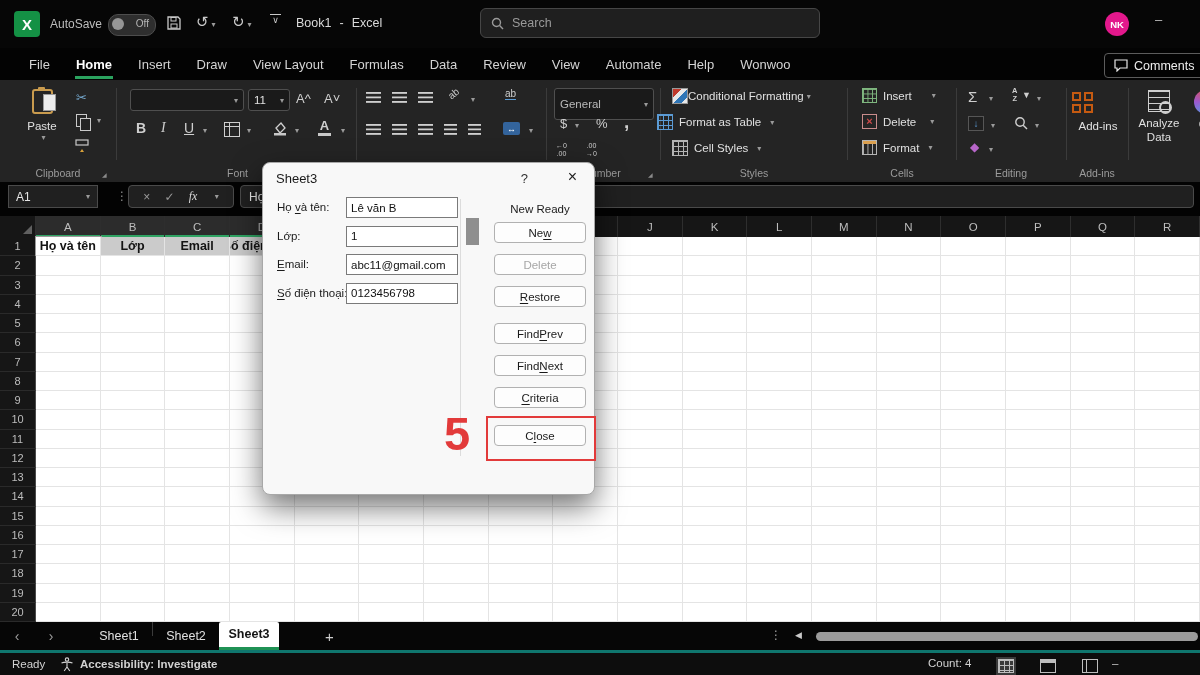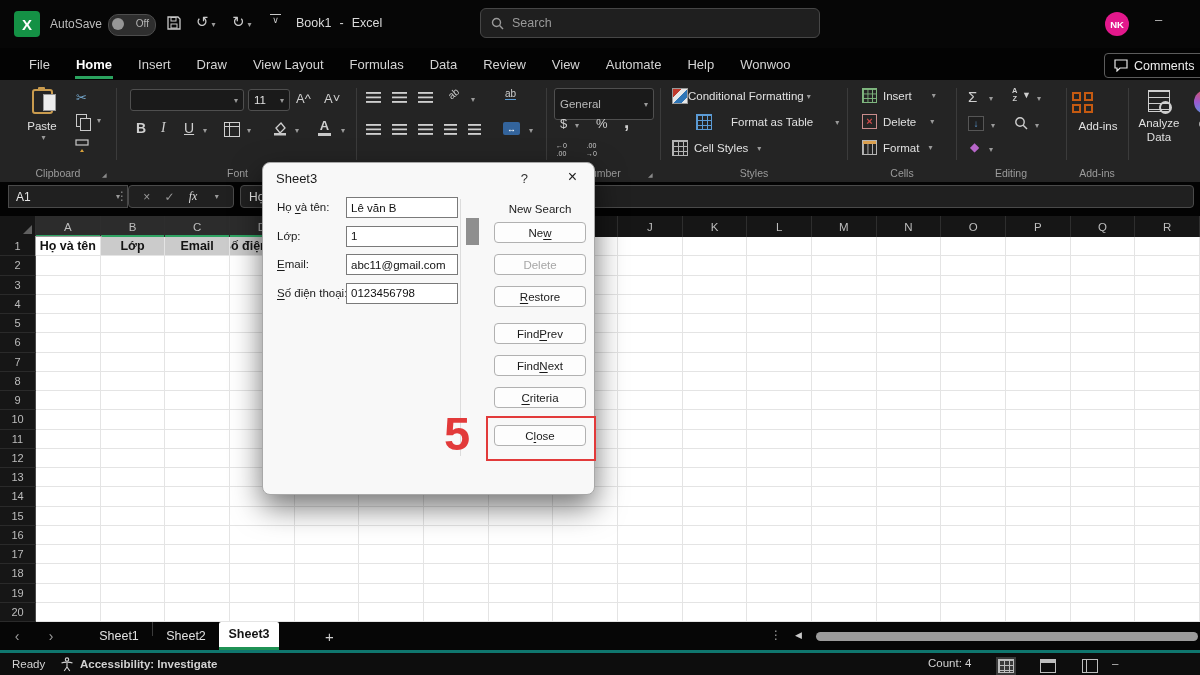--- a/index.html
+++ b/index.html
@@ -80,21 +80,21 @@
   .analyze-ic{width:20px;height:20px;border:1px solid #cfcfcf;margin:0 auto 4px;position:relative;
               background:linear-gradient(#cfcfcf 1px,transparent 1px) 0 0/6px 6px}
   .analyze-ic::after{content:"";position:absolute;right:-3px;bottom:-3px;width:9px;height:9px;border:2px solid #cfcfcf;border-radius:50%}
   .copilot-ic{width:24px;height:24px;border-radius:50%;margin:0 auto 3px;
               background:conic-gradient(#e05252,#f2a33c,#4f9de0,#9b59d0,#e05252)}
   .mini2{display:inline-block;font-size:7px;line-height:1.15;color:#cfcfcf;text-align:center}
   .az{display:inline-block;font-size:7.5px;line-height:1.1;color:#cfcfcf;font-weight:bold;text-align:center}
 
   
   #formularow{left:0;top:184px;width:1200px;height:28px}
-  .namebox{left:8px;top:1px;width:120px;height:23px;background:#202020;border:1px solid #4a4a4a;border-radius:0;
+  .namebox{left:8px;top:1px;width:90px;height:23px;background:#202020;border:1px solid #4a4a4a;border-radius:0;
            display:flex;align-items:center;justify-content:space-between;padding:0 7px;box-sizing:border-box;font-size:12px}
   .fxbox{left:128px;top:1px;width:106px;height:23px;background:#202020;border:1px solid #4a4a4a;border-radius:4px;
          display:flex;align-items:center;justify-content:space-evenly;box-sizing:border-box;font-size:12px}
   .fbar{left:240px;top:1px;right:6px;width:954px;height:23px;background:#202020;border:1px solid #4a4a4a;border-radius:4px;
         display:flex;align-items:center;padding:0 8px;box-sizing:border-box;font-size:12px;color:#eaeaea;overflow:hidden}
 
   
   #colheads{left:0;top:216px;width:1200px;height:21px;display:grid;grid-template-columns:36px repeat(18,1fr);
             background:#161616;font-size:11.5px;color:#bdbdbd}
   .colhead{display:flex;align-items:center;justify-content:center;border-right:1px solid #2e2e2e;box-sizing:border-box}
@@ -296,21 +296,21 @@
     <span>.00</span><br><span>→0</span>
   </span>
   <div class="glabel" style="left:548px;width:108px">Number</div>
   <span class="launcher" style="left:648px">◢</span>
 
   <div class="abs flex" style="left:672px;top:8px;gap:0">
     <span class="cf-ic"></span>
     <span class="rbtxt">Conditional Formatting</span>
       <span class="dd">▾</span>
   </div>
-  <div class="abs flex" style="left:696px;top:34px;gap:19px">
+  <div class="abs flex" style="left:657px;top:34px;gap:6px">
     <span class="fat-ic"></span>
     <span class="rbtxt">Format as Table</span>
       <span class="dd">▾</span>
   </div>
   <div class="abs flex" style="left:672px;top:60px;gap:6px">
     <span class="cs-ic"></span>
     <span class="rbtxt">Cell Styles</span>
       <span class="dd">▾</span>
   </div>
   <div class="glabel" style="left:663px;width:182px">Styles</div>
@@ -809,21 +809,21 @@
         <label><span></span><span class="acc">E</span><span>mail:</span></label>
         <input class="dlg-input" type="text" value="abc11@gmail.com" style="">
       </div>
       <div class="fieldrow" style="top: 119.5px;">
         <label><span></span><span class="acc">S</span><span>ố điện thoại:</span></label>
         <input class="dlg-input" type="text" value="0123456798" style="">
       </div>
     </div>
   <div class="dlg-sep"></div>
   <div class="dlg-thumb"></div>
-  <span class="record-label">New Search</span>
+  <span class="record-label">New Ready</span>
   <div id="dlg-buttons">
       <div class="dlg-btn" style="top: 59px;">
         <span>Ne</span>
         <span class="acc">w</span>
         <span></span>
       </div>
       <div class="dlg-btn disabled" style="top: 91px;">
         <span>Delete</span>
         <span class="acc"></span>
         <span></span>

